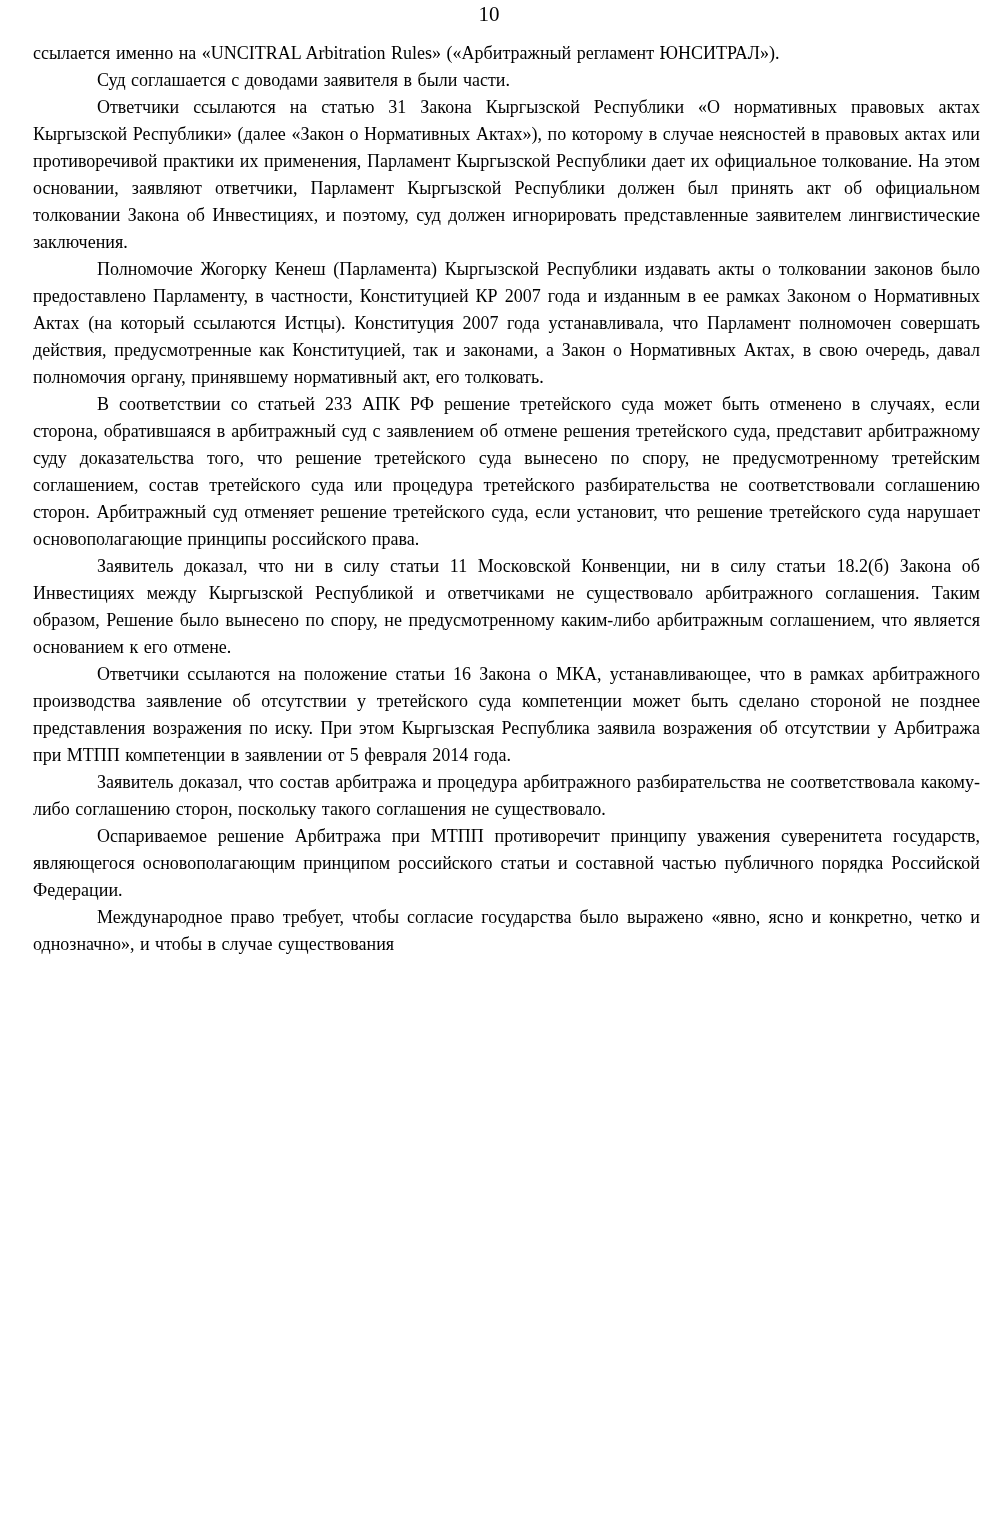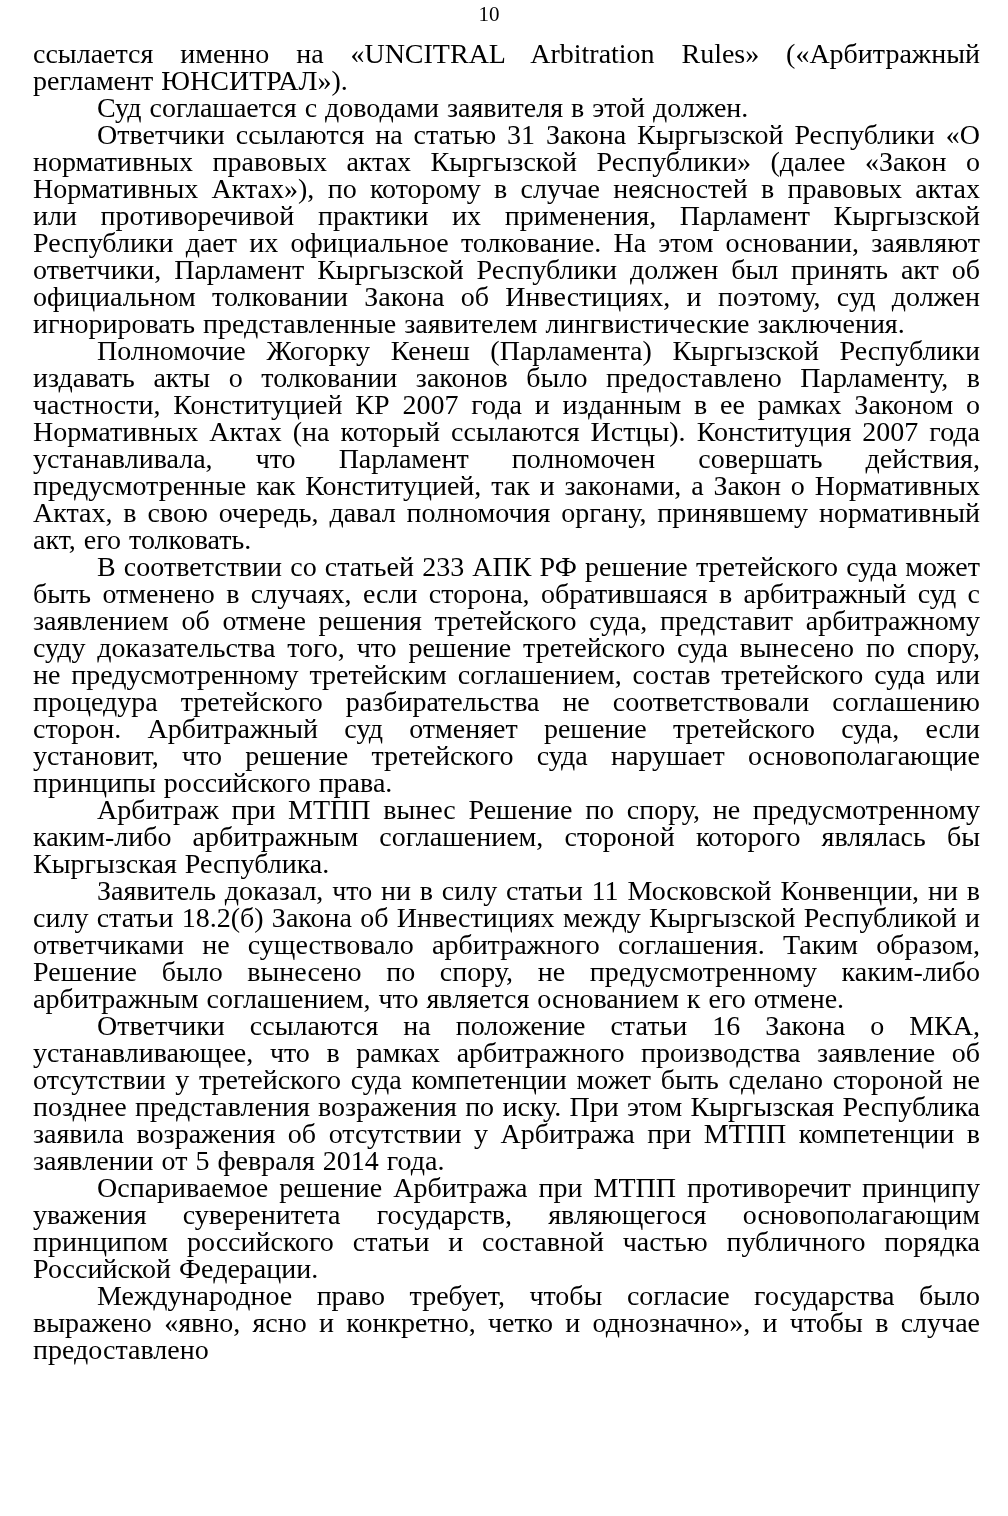--- a/index.html
+++ b/index.html
@@ -28,43 +28,43 @@
   }
   .body-text {
     position: absolute;
     top: 40px;
     left: 33px;
     width: 947px;
   }
   .para {
     margin: 0;
     padding: 0;
-    font-size: 28px;
+    font-size: 18px;
     line-height: 27px;
     text-align: justify;
     text-align-last: left;
     text-indent: 64px;
     word-spacing: 1px;
     hyphens: none;
   }
   .para.continuation {
     text-indent: 0;
   }
 </style>
 </head>
 <body>
 
 <div class="page">
   <div class="page-number">10</div>
 
   <div class="body-text">
     <p class="para continuation">ссылается именно на «UNCITRAL Arbitration Rules» («Арбитражный регламент ЮНСИТРАЛ»).</p>
-    <p class="para">Суд соглашается с доводами заявителя в этой должен.</p>
+    <p class="para">Суд соглашается с доводами заявителя в были части.</p>
     <p class="para">Ответчики ссылаются на статью 31 Закона Кыргызской Республики «О нормативных правовых актах Кыргызской Республики» (далее «Закон о Нормативных Актах»), по которому в случае неясностей в правовых актах или противоречивой практики их применения, Парламент Кыргызской Республики дает их официальное толкование. На этом основании, заявляют ответчики, Парламент Кыргызской Республики должен был принять акт об официальном толковании Закона об Инвестициях, и поэтому, суд должен игнорировать представленные заявителем лингвистические заключения.</p>
     <p class="para">Полномочие Жогорку Кенеш (Парламента) Кыргызской Республики издавать акты о толковании законов было предоставлено Парламенту, в частности, Конституцией КР 2007 года и изданным в ее рамках Законом о Нормативных Актах (на который ссылаются Истцы). Конституция 2007 года устанавливала, что Парламент полномочен совершать действия, предусмотренные как Конституцией, так и законами, а Закон о Нормативных Актах, в свою очередь, давал полномочия органу, принявшему нормативный акт, его толковать.</p>
     <p class="para">В соответствии со статьей 233 АПК РФ решение третейского суда может быть отменено в случаях, если сторона, обратившаяся в арбитражный суд с заявлением об отмене решения третейского суда, представит арбитражному суду доказательства того, что решение третейского суда вынесено по спору, не предусмотренному третейским соглашением, состав третейского суда или процедура третейского разбирательства не соответствовали соглашению сторон. Арбитражный суд отменяет решение третейского суда, если установит, что решение третейского суда нарушает основополагающие принципы российского права.</p>
-    <p class="para">Арбитраж при МТПП вынес Решение по спору, не предусмотренному каким-либо арбитражным соглашением, стороной которого являлась бы Кыргызская Республика.</p>
     <p class="para">Заявитель доказал, что ни в силу статьи 11 Московской Конвенции, ни в силу статьи 18.2(б) Закона об Инвестициях между Кыргызской Республикой и ответчиками не существовало арбитражного соглашения. Таким образом, Решение было вынесено по спору, не предусмотренному каким-либо арбитражным соглашением, что является основанием к его отмене.</p>
     <p class="para">Ответчики ссылаются на положение статьи 16 Закона о МКА, устанавливающее, что в рамках арбитражного производства заявление об отсутствии у третейского суда компетенции может быть сделано стороной не позднее представления возражения по иску. При этом Кыргызская Республика заявила возражения об отсутствии у Арбитража при МТПП компетенции в заявлении от 5 февраля 2014 года.</p>
+    <p class="para">Заявитель доказал, что состав арбитража и процедура арбитражного разбирательства не соответствовала какому-либо соглашению сторон, поскольку такого соглашения не существовало.</p>
     <p class="para">Оспариваемое решение Арбитража при МТПП противоречит принципу уважения суверенитета государств, являющегося основополагающим принципом российского статьи и составной частью публичного порядка Российской Федерации.</p>
-    <p class="para">Международное право требует, чтобы согласие государства было выражено «явно, ясно и конкретно, четко и однозначно», и чтобы в случае предоставлено</p>
+    <p class="para">Международное право требует, чтобы согласие государства было выражено «явно, ясно и конкретно, четко и однозначно», и чтобы в случае существования</p>
   </div>
 </div>
 
 </body></html>

